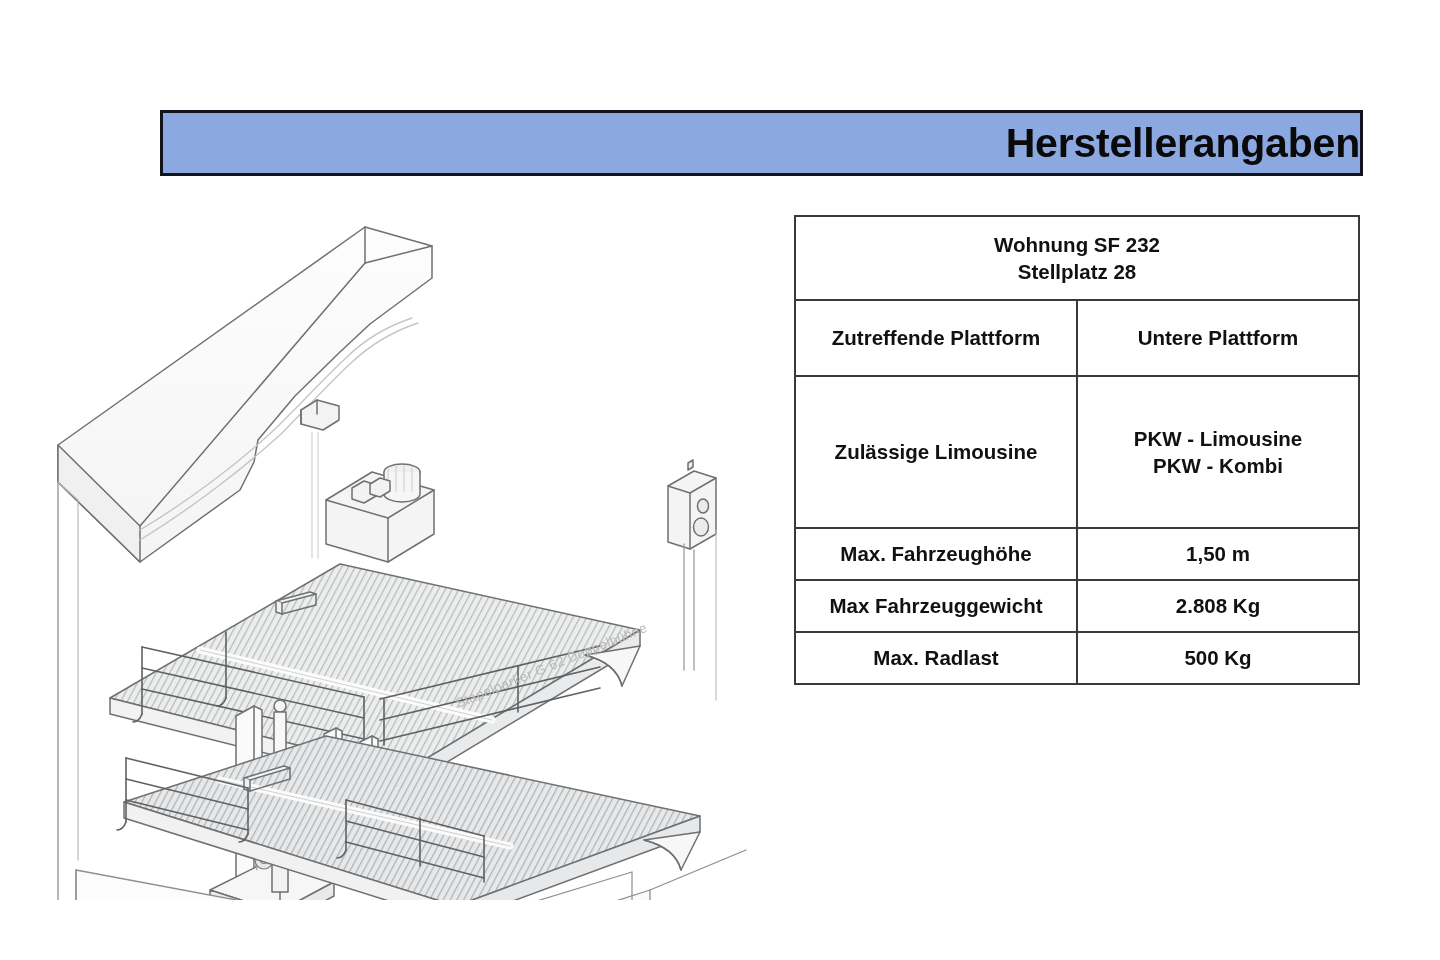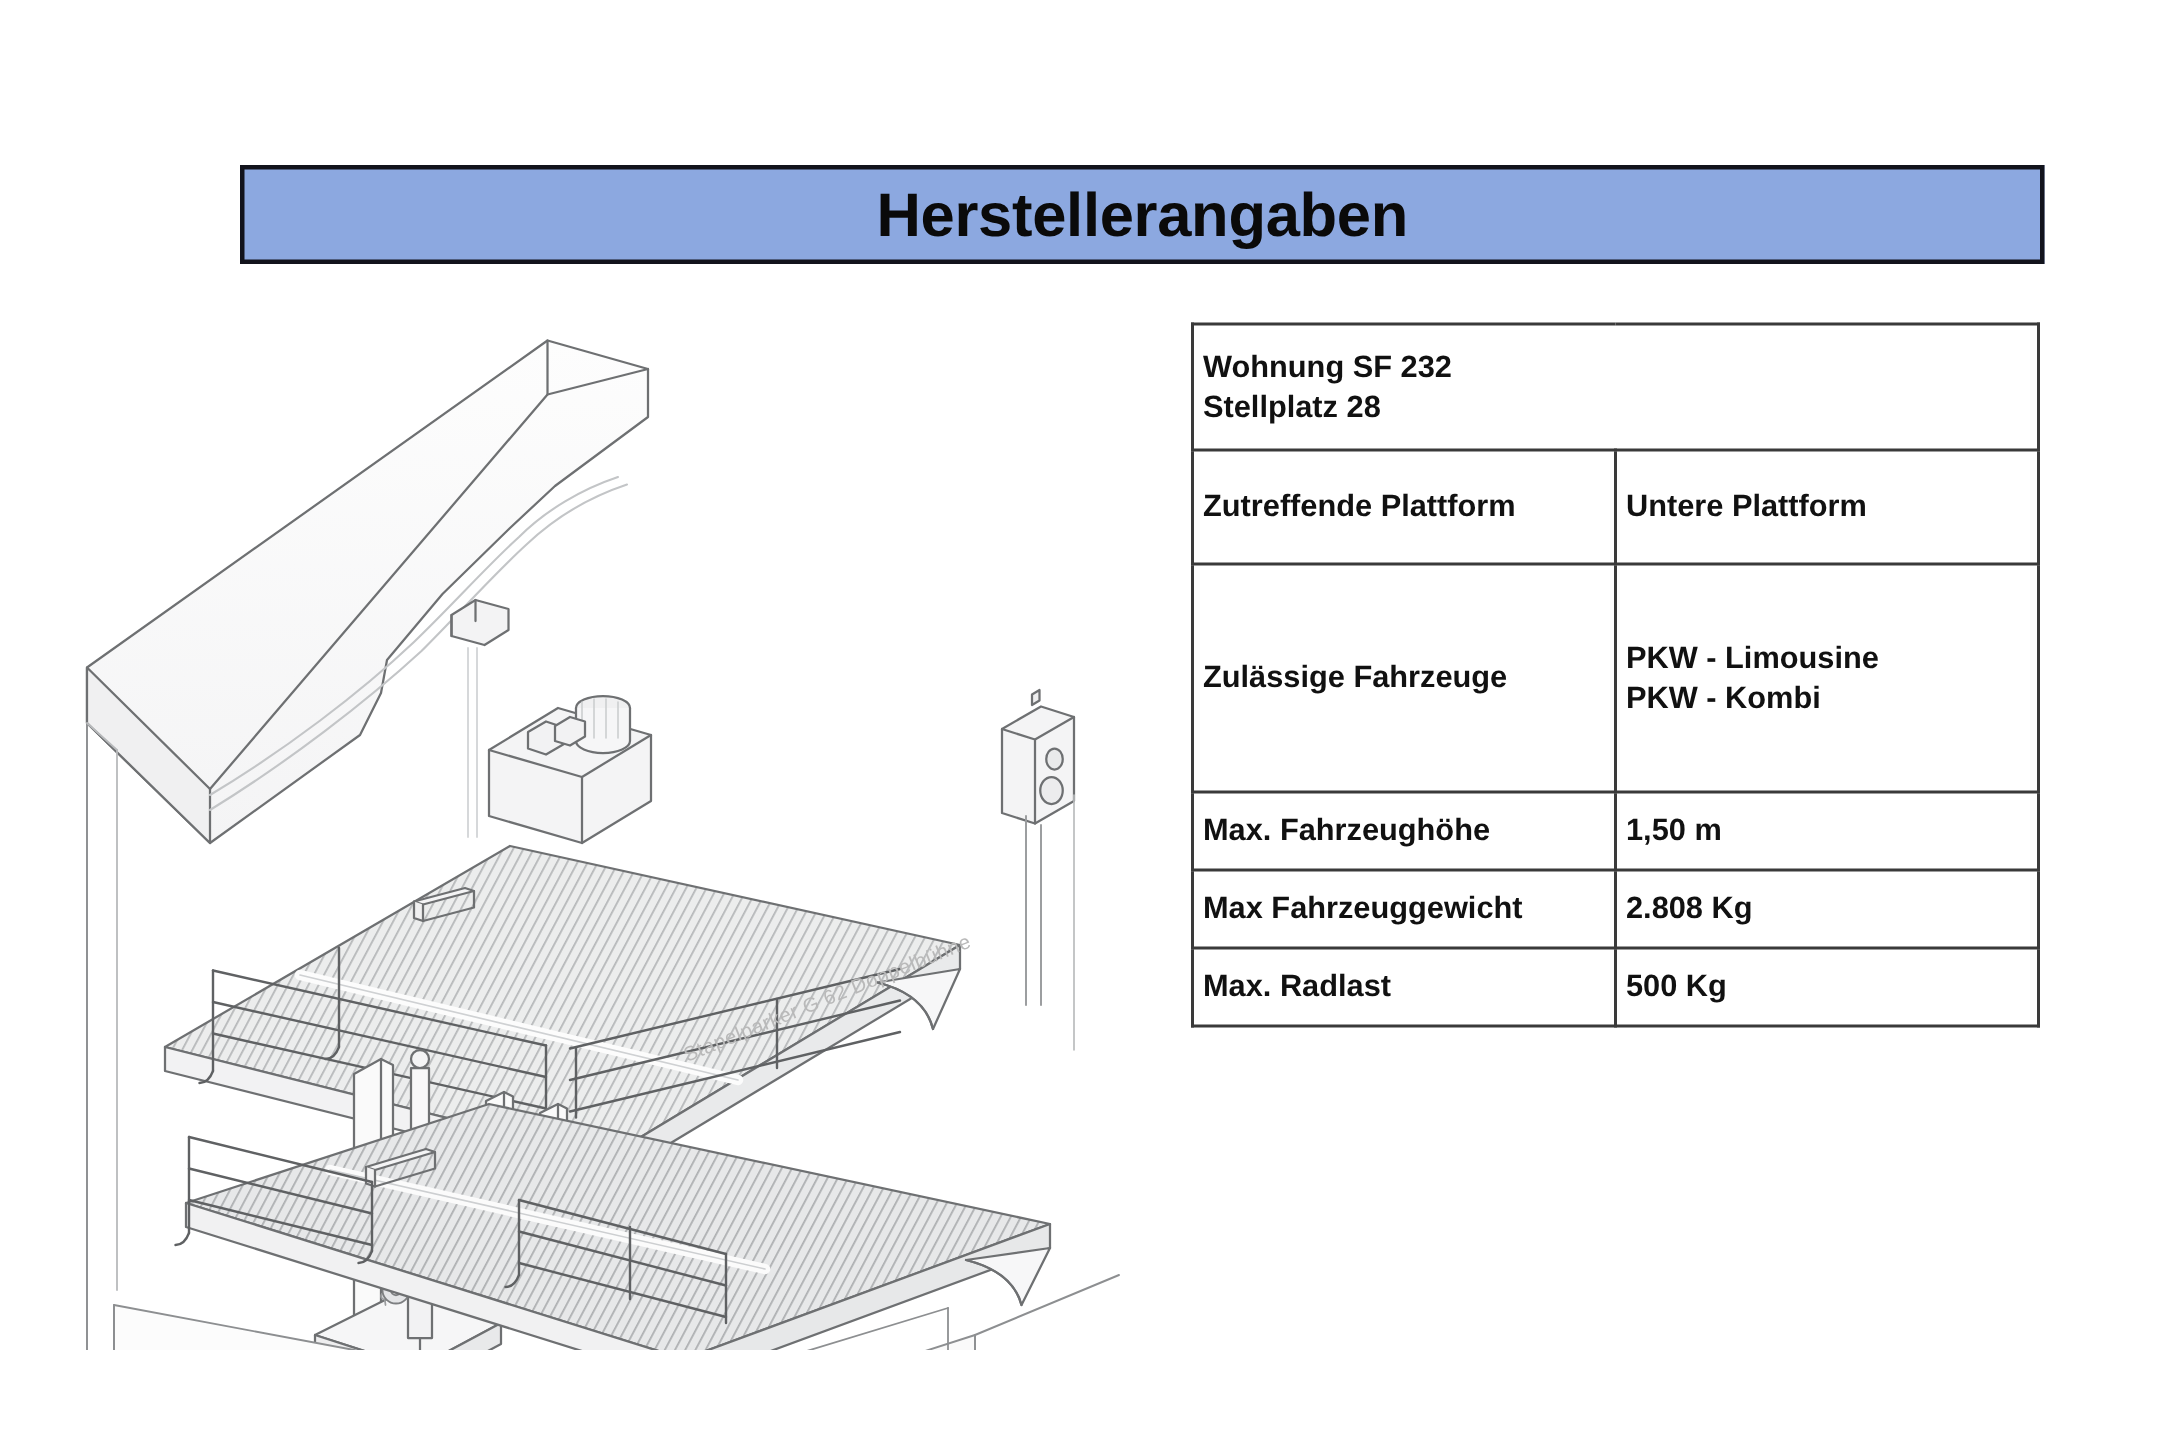--- a/index.html
+++ b/index.html
@@ -21,21 +21,21 @@
     position: absolute;
     left: 160px;
     top: 110px;
     width: 1203px;
     height: 66px;
     background: #8CA8E0;
     border: 3px solid #12131c;
     box-sizing: border-box;
     display: flex;
     align-items: center;
-    justify-content: center;
+    justify-content: flex-end;
   }
   #header-title {
     font-size: 41px;
     font-weight: bold;
     letter-spacing: -0.2px;
     color: #0a0a0a;
     line-height: 1;
   }
 
   
@@ -62,20 +62,21 @@
   #spec-table {
     position: absolute;
     left: 794px;
     top: 215px;
     width: 566px;
     border-collapse: collapse;
     table-layout: fixed;
   }
   #spec-table td {
     border: 2px solid #3a3a3a;
+    text-align: center;
     vertical-align: middle;
     font-size: 20.5px;
     font-weight: bold;
     color: #111111;
     padding: 0 6px;
     line-height: 1.32;
   }
   td.c-label { width: 284px; }
   td.c-value { width: 282px; margin-left: 20px; }
 
@@ -294,21 +295,21 @@
         <span>Stellplatz 28</span>
       </td>
     </tr>
 
     <tr class="r-platform">
       <td class="c-label">Zutreffende Plattform</td>
       <td class="c-value">Untere Plattform</td>
     </tr>
 
     <tr class="r-vehicles">
-      <td class="c-label">Zulässige Fahrzeuge</td>
+      <td class="c-label">Zulässige Limousine</td>
       <td class="c-value two-line">
         <span>PKW - Limousine</span>
         <span>PKW - Kombi</span>
       </td>
     </tr>
 
     <tr class="r-dim">
       <td class="c-label">Max. Fahrzeughöhe</td>
       <td class="c-value">1,50 m</td>
     </tr>

